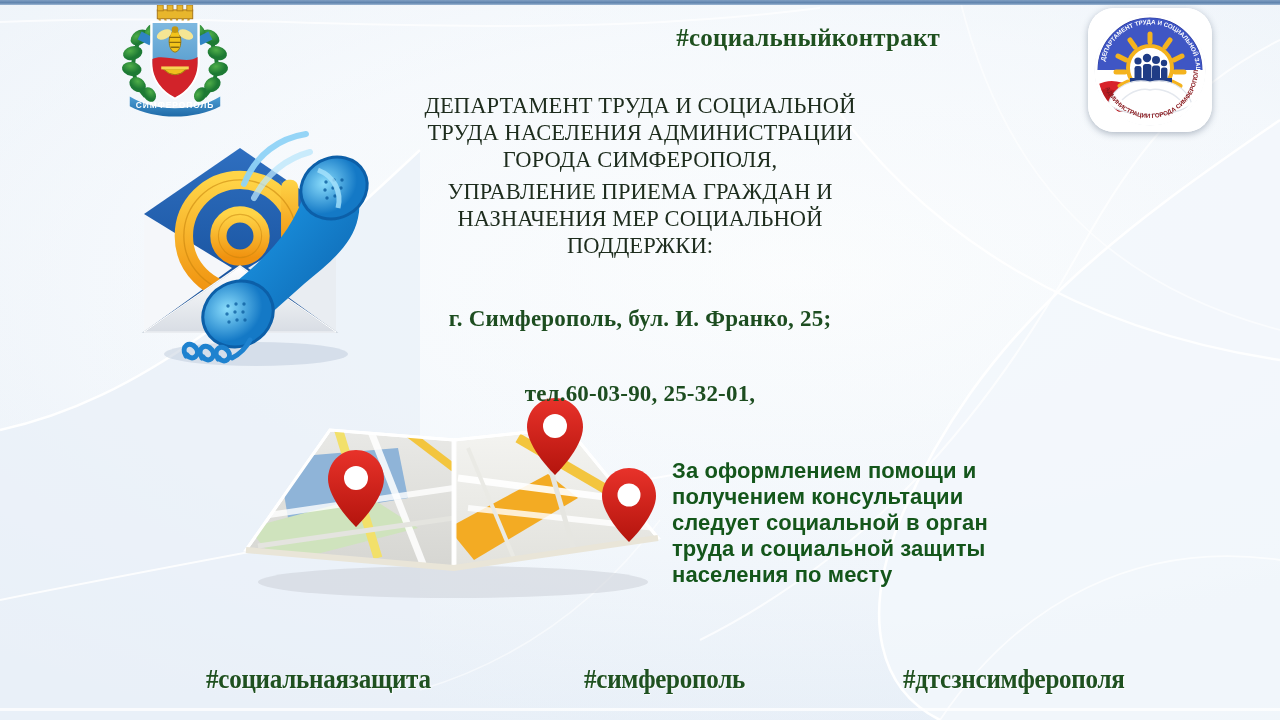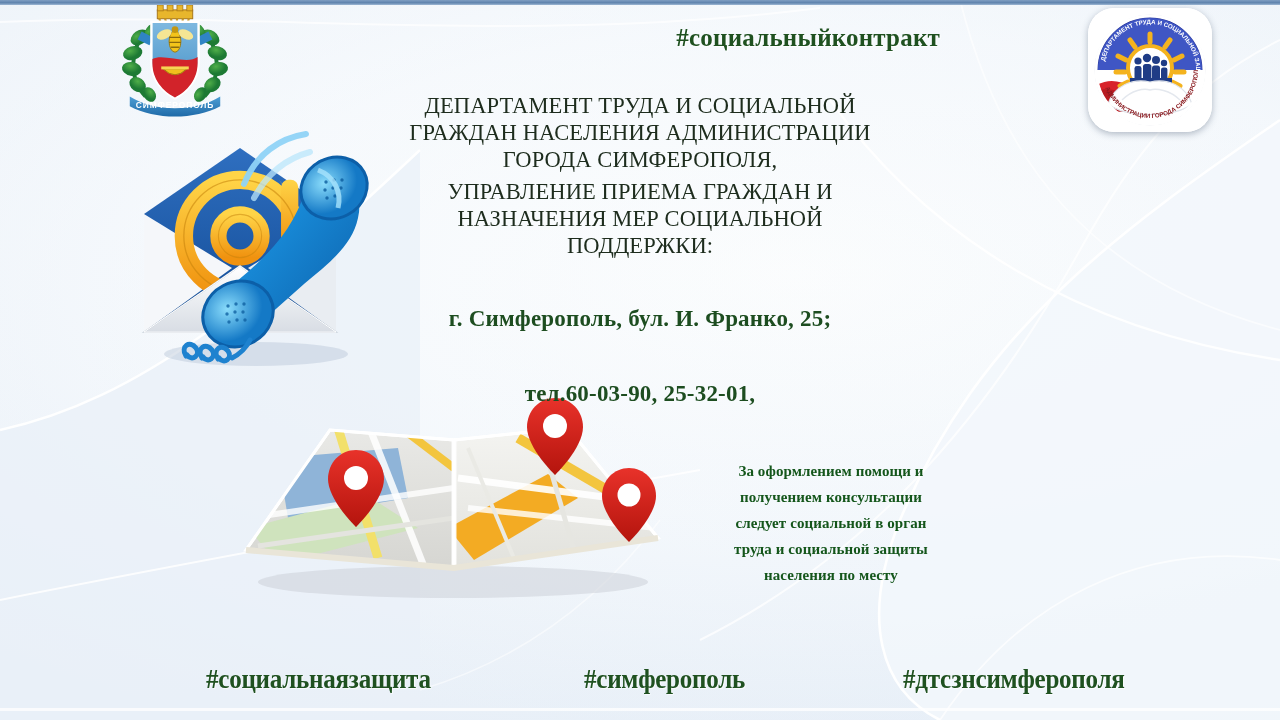--- a/index.html
+++ b/index.html
@@ -53,22 +53,22 @@
     letter-spacing:.1px;color:#1d2c1d;
   }
   .org-para2{margin-top:5px;}
   .addr-line{
     font-family:"Liberation Serif", serif;font-weight:bold;font-size:23px;
     line-height:31px;color:#1d4d20;letter-spacing:.2px;margin-top:44px;
   }
   .addr-block{margin-top:6px;}
 
   .note{
-    position:absolute;left:672px;top:458px;width:318px;text-align:center;z-index:20;
-    font-family:Liberation Serif, serif;font-weight:bold;font-size:15px;
+    position:absolute;left:672px;top:458px;width:318px;z-index:20;
+    font-family:Liberation Sans, sans-serif;font-weight:bold;font-size:22px;
     line-height:26px;color:#14561b;letter-spacing:.1px;
   }
 
   .tags{position:absolute;left:0;top:664px;width:1248px;height:46px;z-index:20;padding-left:41px;}
   .tag{
     position:absolute;font-family:"Liberation Serif", serif;font-weight:bold;
     font-size:27px;color:#1f5120;letter-spacing:-.3px;
     transform:scaleX(.93);transform-origin:left center;
     text-shadow:1px 1px 1px rgba(255,255,255,.8);
     white-space:nowrap;
@@ -406,21 +406,21 @@
     <g>
       <path d="M411,90 c15,0 27,12 27,28 c0,20 -27,46 -27,46 c0,0 -27,-26 -27,-46 c0,-16 12,-28 27,-28 Z" fill="url(#pin)"></path>
       <circle cx="411" cy="117" r="11.5" fill="#ffffff"></circle>
     </g>
   </svg>
 
   <div class="hashtag-title">#социальныйконтракт</div>
 
   <div class="org-block">
     <div class="org-line">ДЕПАРТАМЕНТ ТРУДА И СОЦИАЛЬНОЙ</div>
-    <div class="org-line">ГРАЖДАН НАСЕЛЕНИЯ АДМИНИСТРАЦИИ</div>
+    <div class="org-line">ТРУДА НАСЕЛЕНИЯ АДМИНИСТРАЦИИ</div>
     <div class="org-line">ГОРОДА СИМФЕРОПОЛЯ,</div>
     <div class="org-para2">
       <div class="org-line">УПРАВЛЕНИЕ ПРИЕМА ГРАЖДАН И</div>
       <div class="org-line">НАЗНАЧЕНИЯ МЕР СОЦИАЛЬНОЙ</div>
       <div class="org-line">ПОДДЕРЖКИ:</div>
     </div>
     <div class="addr-block">
       <div class="addr-line">г. Симферополь, бул. И. Франко, 25;</div>
       <div class="addr-line">тел.60-03-90, 25-32-01,</div>
     </div>

